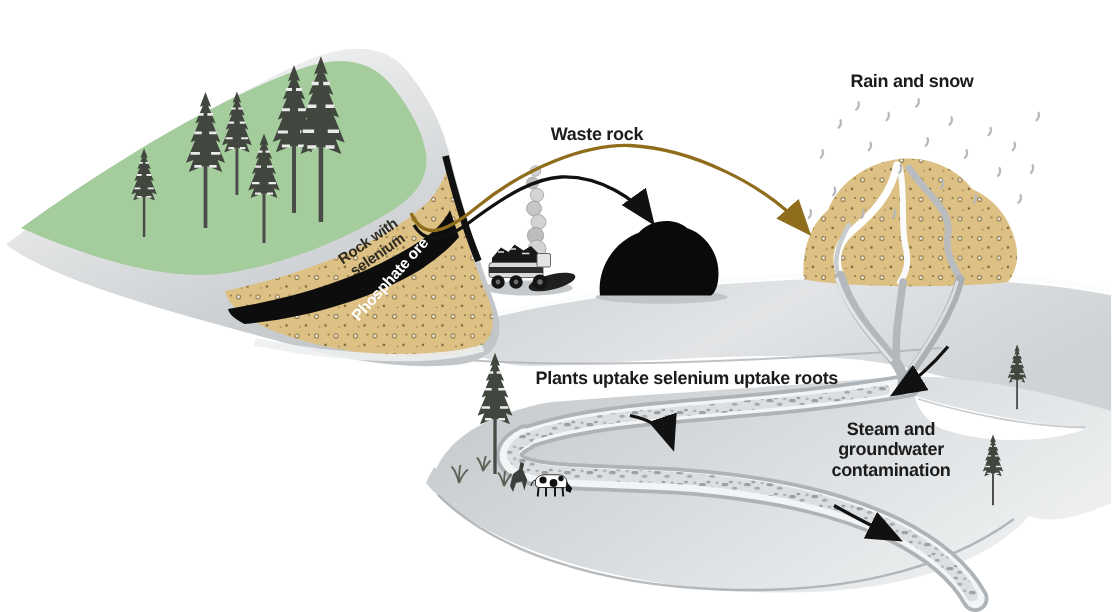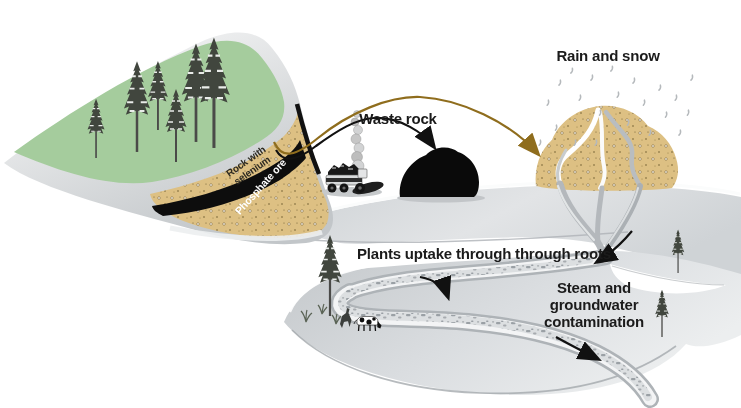--- a/index.html
+++ b/index.html
@@ -1,21 +1,21 @@
 <!DOCTYPE html>
 <html><head>
 <meta charset="utf-8">
 <title>Diagram</title>
 <style>
   html,body{margin:0;padding:0;background:#fff;}
   .stage{position:relative;width:741px;height:408px;background:#fff;overflow:hidden;
          font-family:"Liberation Sans","DejaVu Sans",sans-serif;}
   .stage svg{position:absolute;left:0;top:0;}
   .lbl{position:absolute;white-space:pre-line;font-weight:700;color:#1b1b1b;
-       font-size:15px;line-height:1.12;letter-spacing:-0.2px;text-align:center;}
+       font-size:12px;line-height:1.12;letter-spacing:-0.2px;text-align:center;}
   .lbl.center{transform:translateX(-50%);}
   .lbl.left{text-align:left;white-space:nowrap;}
   .lbl.rot{transform:translate(-50%,-50%) rotate(-35deg);font-size:10px;color:#2e2b22;}
   .lbl.rot2{transform:translate(-50%,-50%) rotate(-48deg);font-size:10.5px;color:#ffffff;white-space:nowrap;}
 </style>
 </head>
 <body>
 
 <div class="stage">
 <svg width="741" height="408" viewBox="0 0 741 408">
@@ -221,22 +221,22 @@
       <circle cx="9" cy="7" r="2.4" fill="#111111"></circle>
           <circle cx="16" cy="9" r="2.6" fill="#111111"></circle>
       <circle cx="21" cy="6" r="1.8" fill="#111111"></circle>
       <path d="M24.5,8 l4,4.5 l-1.2,3 l-3,-1.2 Z" fill="#111111"></path>
       <path d="M6,12 l-0.5,6 M11,12 l0,6 M17,12 l0,6 M22,12 l0.5,6" stroke="#111111" stroke-width="1.3"></path>
       <path d="M4,7 q-2.5,1 -3,4" stroke="#222222" stroke-width="0.8" fill="none"></path>
     </g>
   </g>
 </svg>
 
-<div class="lbl center" style="left:398px;top:83px;margin-top:28px;">Waste rock</div>
+<div class="lbl center" style="left:398px;top:83px;">Waste rock</div>
 <div class="lbl center" style="left:608px;top:48px;">Rain and snow</div>
-<div class="lbl left" style="left:357px;top:246px;">Plants uptake through through roots</div>
+<div class="lbl left" style="left:357px;top:246px;">Plants uptake selenium uptake roots</div>
 <div class="lbl center" style="left:594px;top:280px;">Steam and
 groundwater
 contamination</div>
 <div class="lbl rot" style="left:249px;top:166px;">Rock with
 selenium</div>
 <div class="lbl rot2" style="left:261px;top:187px;">Phosphate ore</div>
 </div>
 
 </body></html>

